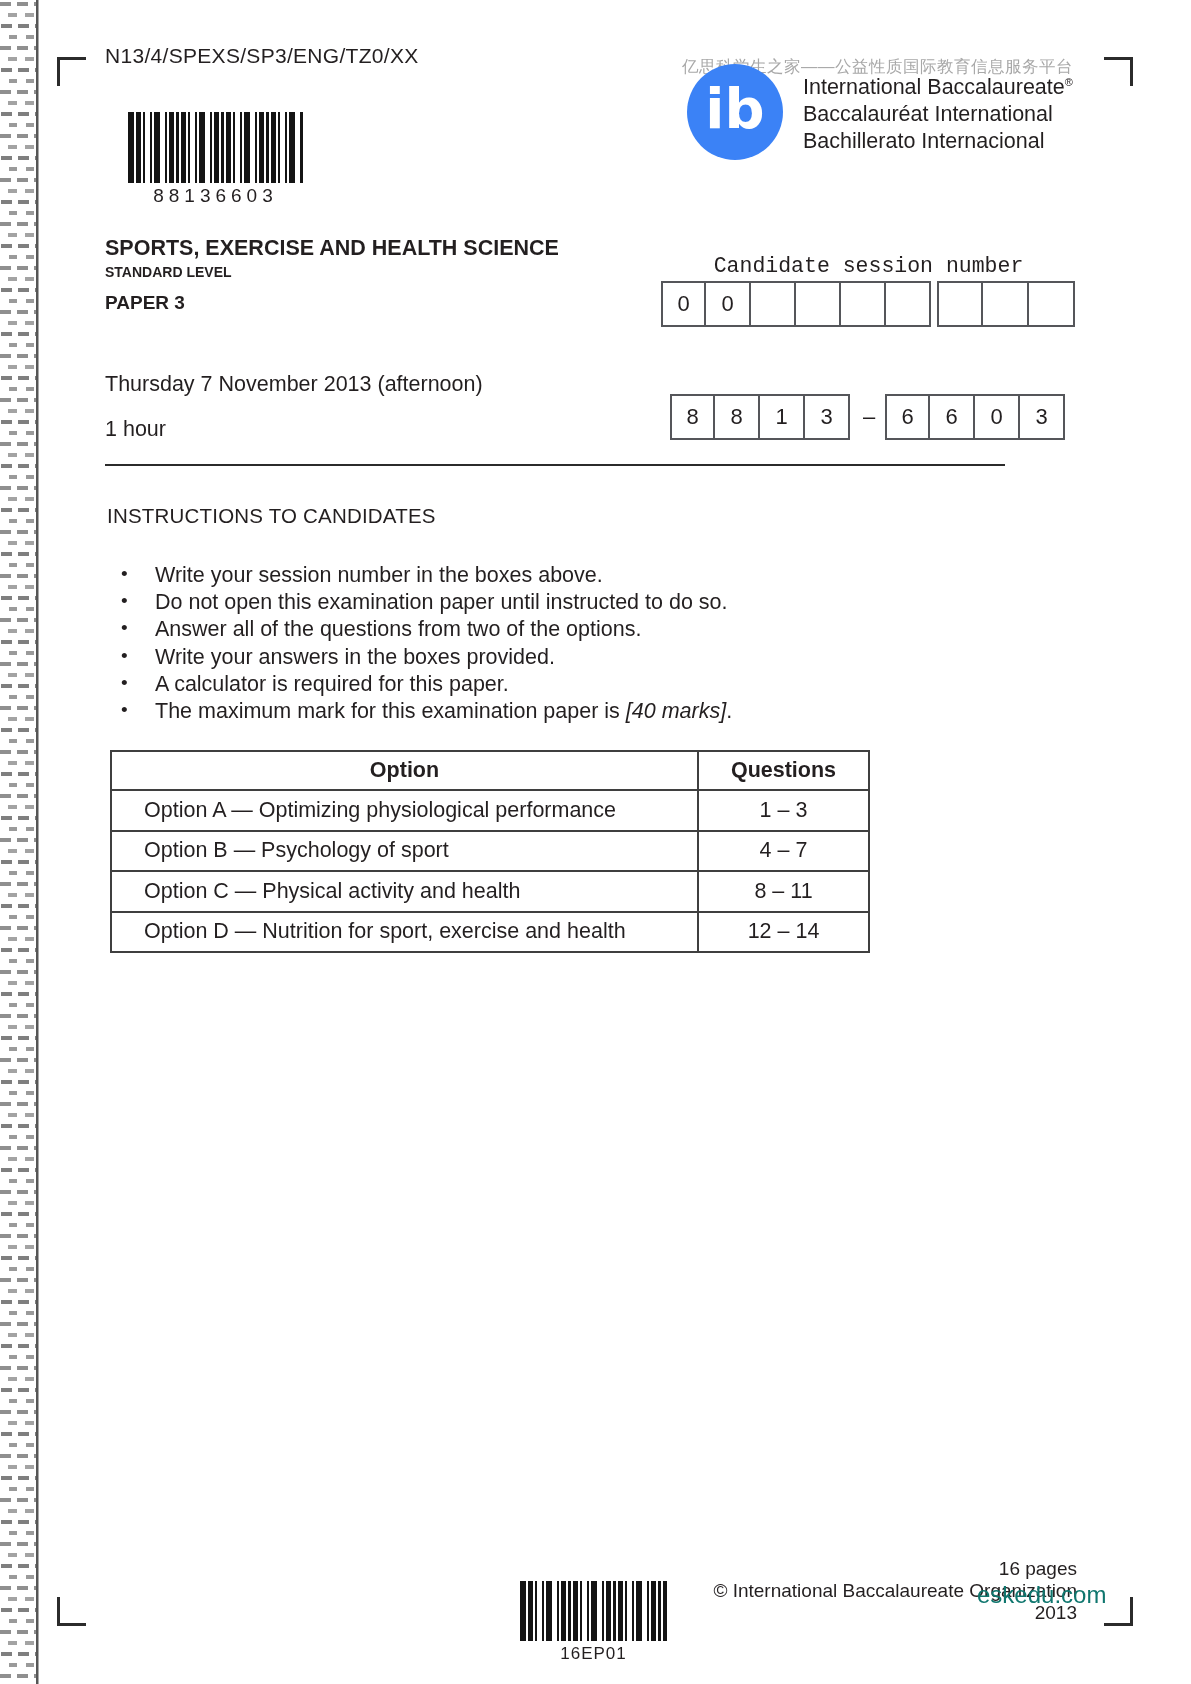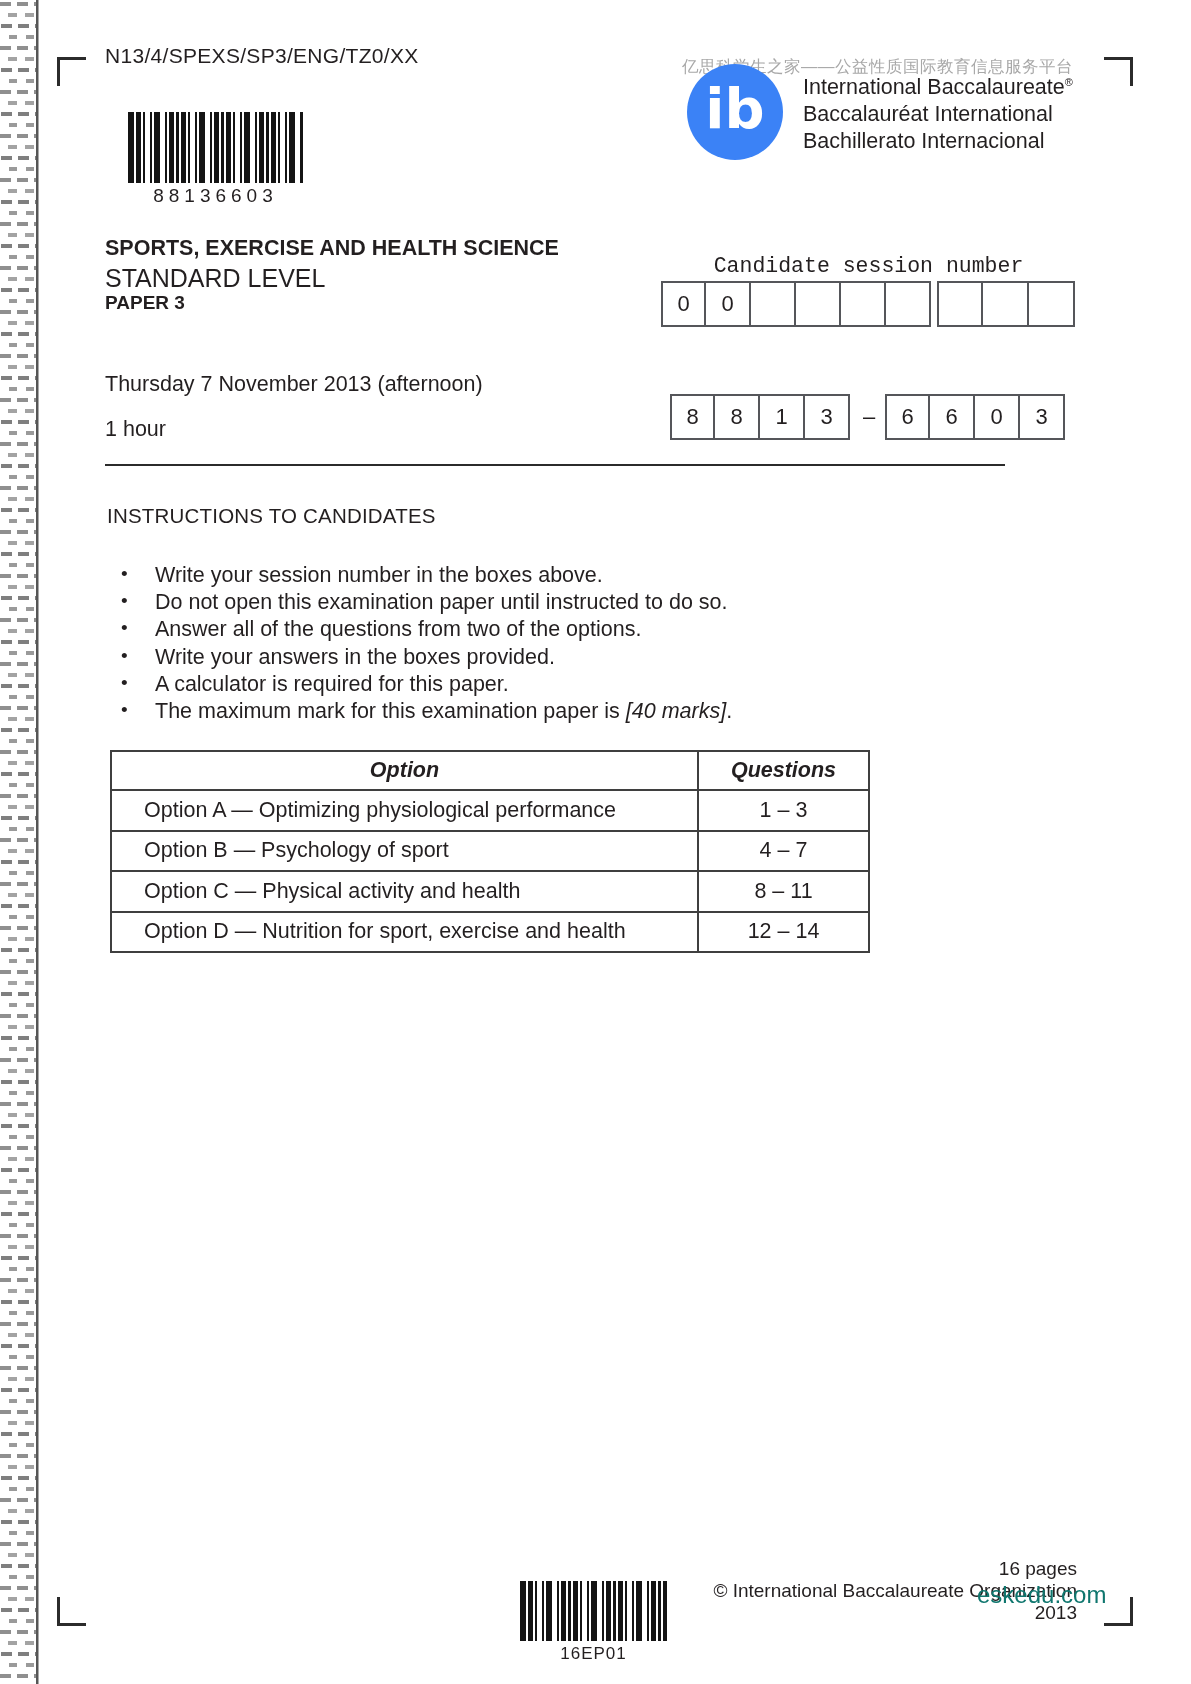--- a/index.html
+++ b/index.html
@@ -52,21 +52,21 @@
     background:#3b82f6; z-index:2; display:flex; align-items:center; justify-content:center; }
   .ib-circle span { color:#fff; font-family:"DejaVu Sans", sans-serif; font-weight:bold;
     font-size:56px; line-height:1; transform:translateY(-3px); }
   .ib-text { left:803px; top:69px; font-size:21.5px; line-height:27px; z-index:2; }
   .ib-text sup { font-size:11px; }
   .cn-watermark { left:682px; top:56px; font-size:16.5px; color:#a8a8a8;
     letter-spacing:0.5px; z-index:1; white-space:nowrap; }
 
   
   .title-l1 { left:105px; top:236px; font-size:21.5px; font-weight:bold; }
-  .title-l2 { left:105px; top:264px; font-size:25px; font-weight:normal; }
+  .title-l2 { left:105px; top:264px; font-size:14px; font-weight:bold; }
   .title-l3 { left:105px; top:292px; font-size:19px; font-weight:bold; }
   .date-line { left:105px; top:372px; font-size:21.5px; }
   .duration  { left:105px; top:417px; font-size:21.5px; }
 
   
   .boxes-label { font-size:21.5px; text-align:center;font-family:Liberation Mono, monospace; }
   .sess-label { left:661px; top:254px; width:415px; }
   .exam-label { left:670px; top:364px; width:398px; }
   .cellrow { position:absolute; display:flex; }
   .cell { width:45px; height:46px; border:2px solid #55565a; border-left:none;
@@ -86,21 +86,21 @@
   .instr-heading { left:107px; top:504px; font-size:20.5px; letter-spacing:0.2px; }
   .bullets { left:121px; top:563px; width:880px; }
   .bullet-row { display:flex; height:27.2px; font-size:21.5px; }
   .bullet-dot { width:34px; font-size:19px; }
   .bullet-text i { font-style:italic; }
 
   
   .opt-table { left:110px; top:750px; border-collapse:collapse; table-layout:fixed; }
   .opt-table td, .opt-table th { border:2px solid #3f3f3f; font-size:21.5px;
     font-weight:normal; height:40.5px; vertical-align:middle; }
-  .opt-table th { height:39px; font-weight:bold; text-align:center;font-style:italic; }
+  .opt-table th { height:39px; font-weight:bold; text-align:center; }
   .col-option { width:587px; }
   .col-q { width:171px; }
   .opt-table td.opt-name { text-align:left; padding-left:32px; }
   .opt-table td.opt-q { text-align:center; }
 
   
   .footer-right { left:700px; top:1558px; width:377px; text-align:right;
     font-size:19px; line-height:22px; }
   .footer-watermark { left:965px; top:1581px; font-size:24px; color:#0f766e;
     z-index:3; white-space:nowrap;margin-left:12px; }

